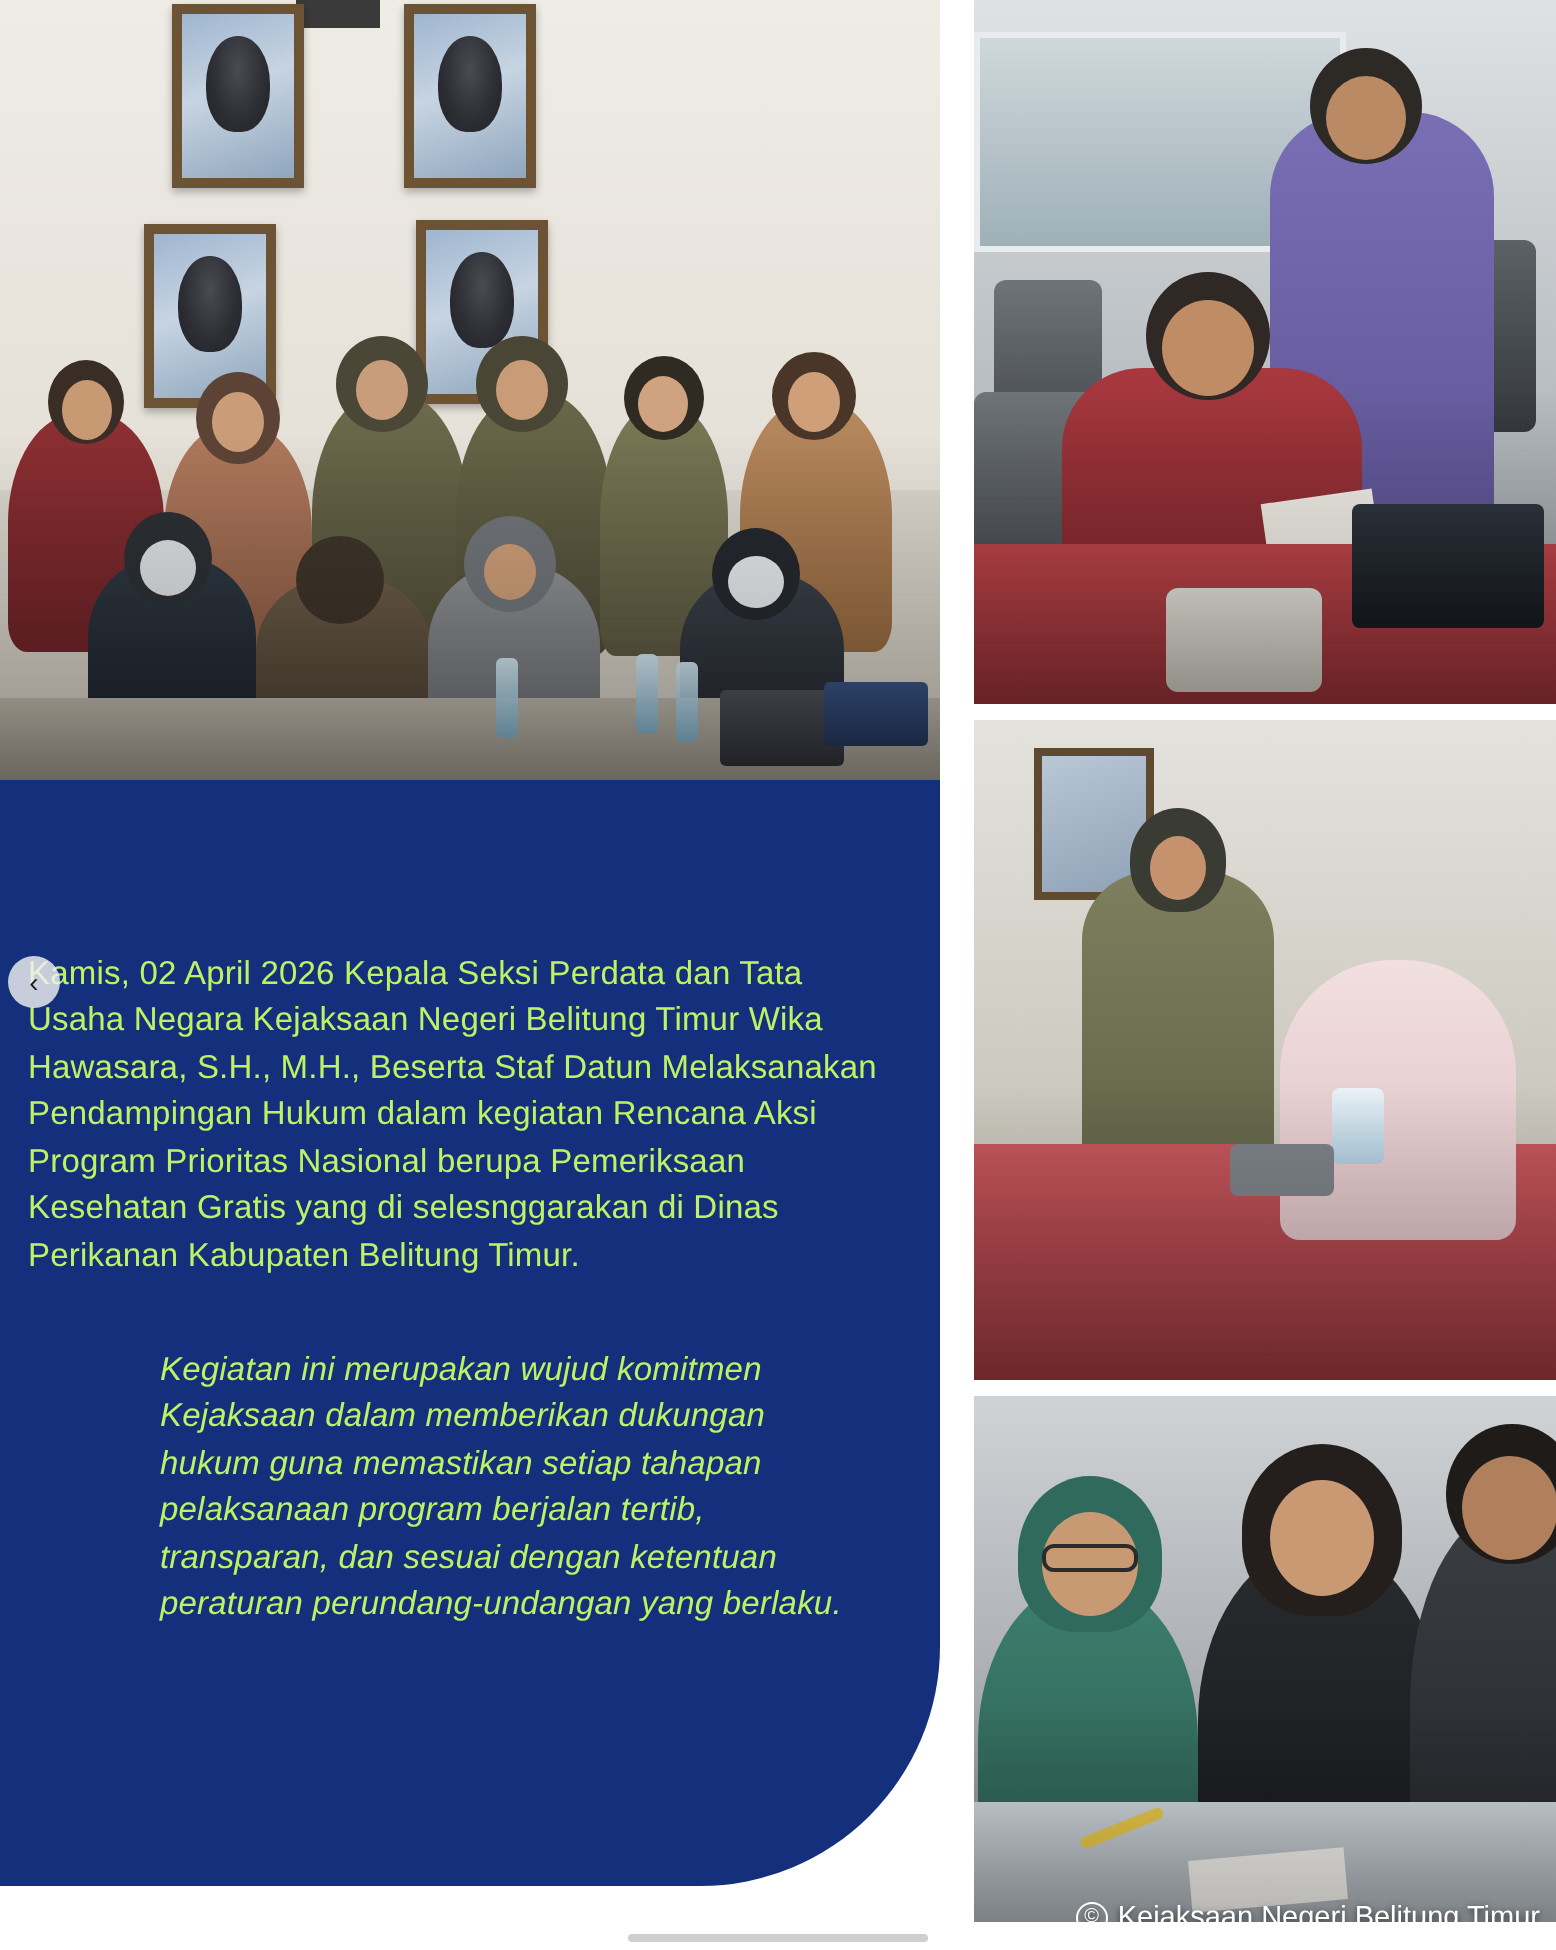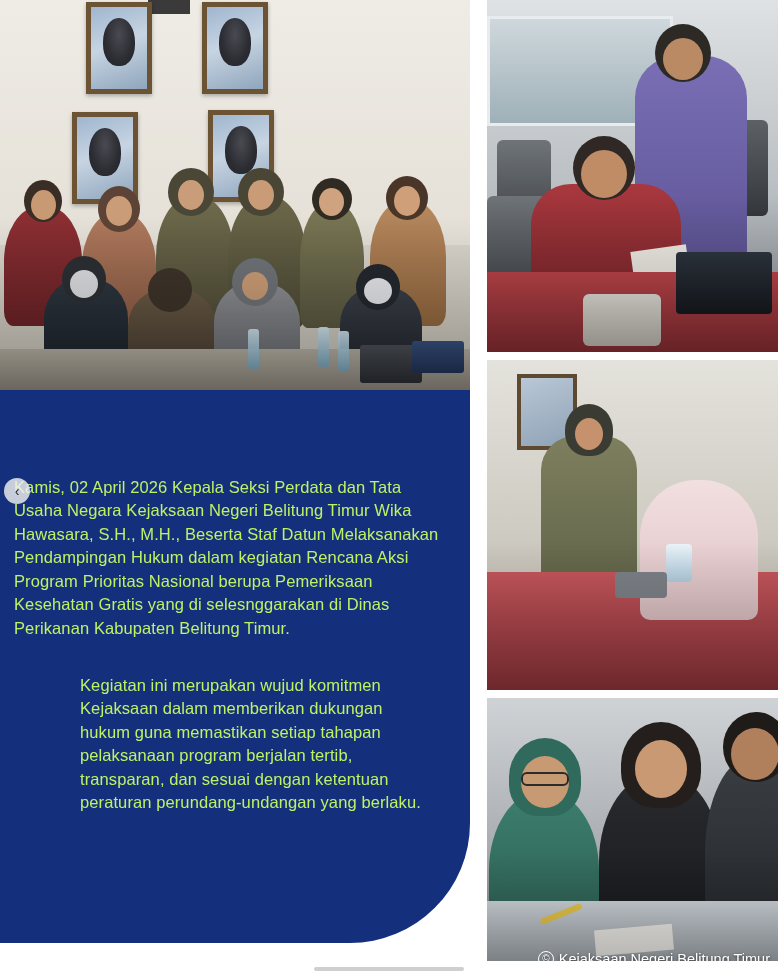--- a/index.html
+++ b/index.html
@@ -179,20 +179,21 @@
     font-size: 16.5px;
     line-height: 1.42;
     letter-spacing: .1px;
     margin: 0 0 34px 0;
   }
   #text-panel .para-secondary {
     font-size: 16.5px;
     line-height: 1.42;
     letter-spacing: .1px;
     margin: 0 14px 0 66px;
+    font-style: italic;
   }
 
   
   #back-button {
     position: absolute;
     left: 4px; top: 478px;
     width: 26px; height: 26px;
     border-radius: 50%;
     background: rgba(240,240,240,.82);
     display: flex; align-items: center; justify-content: center;

